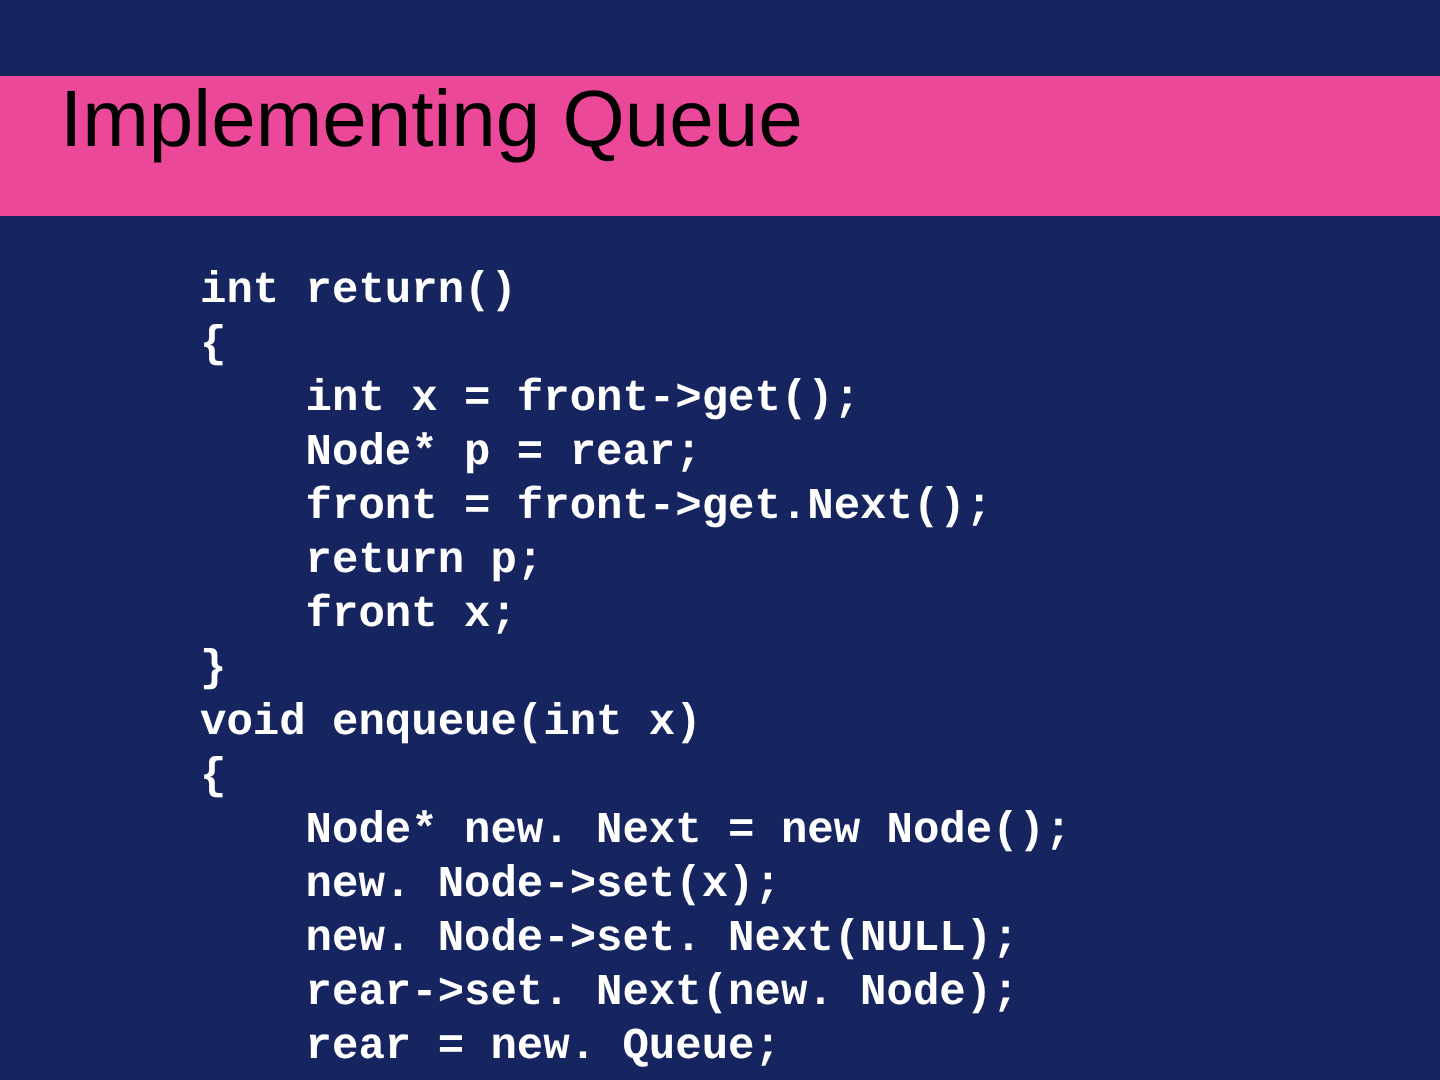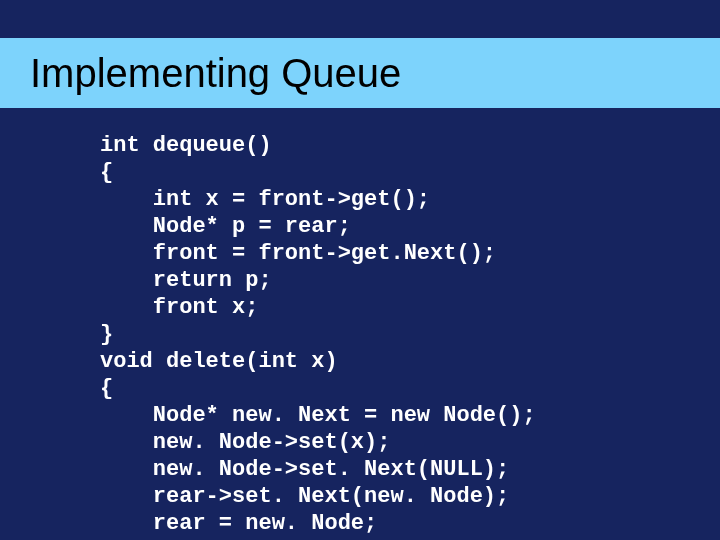--- a/index.html
+++ b/index.html
@@ -14,23 +14,22 @@
     width: 720px;
     height: 540px;
     position: relative;
   }
   .title-band {
     position: absolute;
     top: 38px;
     left: 0;
     width: 720px;
     height: 70px;
-    background: #7dd3fc;
+    background: #ec4899;
     display: flex;
-    align-items: center;
     padding-left: 30px;
   }
   .title-text {
     font-size: 40px;
     color: #000;
     font-weight: 400;
   }
   .code-block {
     position: absolute;
     top: 132px;
@@ -43,29 +42,29 @@
     font-weight: bold;
   }
 </style>
 </head>
 <body>
 
 <div class="slide">
   <div class="title-band">
     <div class="title-text">Implementing Queue</div>
   </div>
-  <div class="code-block"><span>int dequeue()</span>
+  <div class="code-block"><span>int return()</span>
 <span>{</span>
 <span>    int x = front-&gt;get();</span>
 <span>    Node* p = rear;</span>
 <span>    front = front-&gt;get.Next();</span>
 <span>    return p;</span>
 <span>    front x;</span>
 <span>}</span>
-<span>void delete(int x)</span>
+<span>void enqueue(int x)</span>
 <span>{</span>
 <span>    Node* new. Next = new Node();</span>
 <span>    new. Node-&gt;set(x);</span>
 <span>    new. Node-&gt;set. Next(NULL);</span>
 <span>    rear-&gt;set. Next(new. Node);</span>
-<span>    rear = new. Node;</span>
+<span>    rear = new. Queue;</span>
 <span>}</span></div>
 </div>
 
 </body></html>

